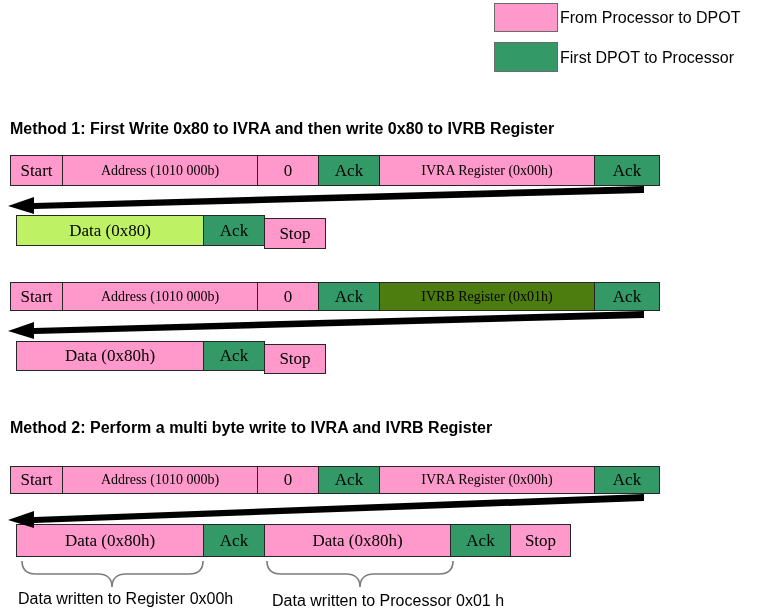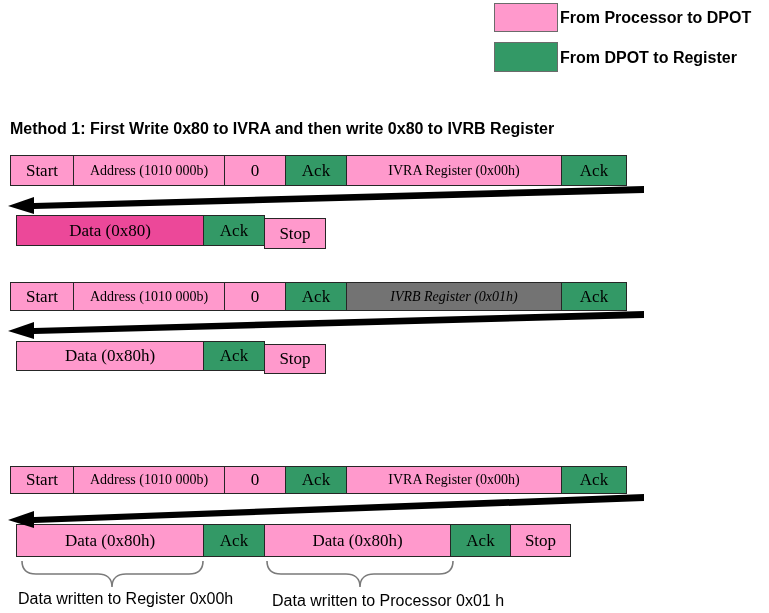--- a/index.html
+++ b/index.html
@@ -2,86 +2,87 @@
 <html><head>
 <meta charset="utf-8">
 <style>
   html,body{margin:0;padding:0;background:#fff;}
   .canvas{
     position:relative;width:769px;height:613px;background:#ffffff;
     font-family:"Liberation Sans","DejaVu Sans",sans-serif;overflow:hidden;color:#000;
   }
   
   .legend-swatch{position:absolute;box-sizing:border-box;border:1px solid #6b6b6b;}
-  .legend-label{position:absolute;font-weight:bold;font-size:16px;white-space:nowrap;}
+  .legend-label{position:absolute;font-weight:normal;font-size:16px;white-space:nowrap;}
   
   .heading{position:absolute;font-weight:bold;font-size:16px;white-space:nowrap;}
   
   .seq-row{position:absolute;display:flex;align-items:flex-start;}
   .box{
     box-sizing:border-box;border:1px solid #262626;height:100%;
     display:flex;align-items:center;justify-content:center;
     font-family:"Liberation Serif","DejaVu Serif",serif;white-space:nowrap;
   }
   .box + .box{margin-left:-1px;}
   .fs-lg{font-size:17px;}
   .fs-sm{font-size:14px;}
-  .w-start{width:64px;}  .w-addr{width:152px;} .w-zero{width:62px;}
+  .w-start{width:53px;}  .w-addr{width:196px;} .w-zero{width:62px;}
   .w-ack{width:62px;}    .w-reg{width:216px;}  .w-ack2{width:66px;}
   .w-data{width:188px;}  .w-stop{width:62px;}
   .w-data2{width:187px;} .w-ackS{width:61px;}  .w-stopS{width:61px;}
   .stop-offset{margin-left:2px;transform:translateY(3px);}
   
   .overlay{position:absolute;left:0;top:0;pointer-events:none;}
   
   .footnote{position:absolute;font-family:Liberation Sans, sans-serif;font-size:16px;white-space:nowrap;}
 </style>
 </head>
 <body>
 
 <div class="canvas">
 
   <div class="legend-swatch" style="left: 494px; top: 3px; width: 64px; height: 29px; background-color: rgb(255, 153, 204);"></div>
   <div class="legend-label" style="left:560px;top:9px;">From Processor to DPOT</div>
 
   <div class="legend-swatch" style="left: 494px; top: 42px; width: 64px; height: 30px; background-color: rgb(51, 153, 102);"></div>
-  <div class="legend-label" style="left:560px;top:49px;">From DPOT to Register</div>
+  <div class="legend-label" style="left:560px;top:49px;">First DPOT to Processor</div>
 
   <div class="heading" style="left:10px;top:120px;">Method 1: First Write 0x80 to IVRA and then write 0x80 to IVRB Register</div>
 
   <div class="seq-row" style="left:10px;top:155px;height:31px;">
     <div class="box fs-lg w-start" style="background-color: rgb(255, 153, 204);">Start</div>
     <div class="box fs-sm w-addr" style="background-color: rgb(255, 153, 204);">Address (1010 000b)</div>
     <div class="box fs-lg w-zero" style="background-color: rgb(255, 153, 204);">0</div>
     <div class="box fs-lg w-ack" style="background-color: rgb(51, 153, 102);">Ack</div>
     <div class="box fs-sm w-reg" style="background-color: rgb(255, 153, 204);">IVRA Register (0x00h)</div>
     <div class="box fs-lg w-ack2" style="background-color: rgb(51, 153, 102);">Ack</div>
   </div>
 
   <div class="seq-row" style="left:16px;top:215px;height:31px;">
-    <div class="box fs-lg w-data" style="background-color: #ec4899;">Data (0x80)</div>
+    <div class="box fs-lg w-data" style="background-color: #bef264;">Data (0x80)</div>
     <div class="box fs-lg w-ack" style="background-color: rgb(51, 153, 102);">Ack</div>
     <div class="box fs-lg w-stop stop-offset" style="background-color: rgb(255, 153, 204);">Stop</div>
   </div>
 
   <div class="seq-row" style="left:10px;top:282px;height:29px;">
     <div class="box fs-lg w-start" style="background-color: rgb(255, 153, 204);">Start</div>
     <div class="box fs-sm w-addr" style="background-color: rgb(255, 153, 204);">Address (1010 000b)</div>
     <div class="box fs-lg w-zero" style="background-color: rgb(255, 153, 204);">0</div>
     <div class="box fs-lg w-ack" style="background-color: rgb(51, 153, 102);">Ack</div>
-    <div class="box fs-sm w-reg" style="background-color: #737373; font-style: italic;">IVRB Register (0x01h)</div>
+    <div class="box fs-sm w-reg" style="background-color: #4d7c0f;">IVRB Register (0x01h)</div>
     <div class="box fs-lg w-ack2" style="background-color: rgb(51, 153, 102);">Ack</div>
   </div>
 
   <div class="seq-row" style="left:16px;top:341px;height:30px;">
     <div class="box fs-lg w-data" style="background-color: rgb(255, 153, 204);">Data (0x80h)</div>
     <div class="box fs-lg w-ack" style="background-color: rgb(51, 153, 102);">Ack</div>
     <div class="box fs-lg w-stop stop-offset" style="background-color: rgb(255, 153, 204);">Stop</div>
   </div>
 
+  <div class="heading" style="left:10px;top:419px;">Method 2: Perform a multi byte write to IVRA and IVRB Register</div>
 
   <div class="seq-row" style="left:10px;top:466px;height:28px;">
     <div class="box fs-lg w-start" style="background-color: rgb(255, 153, 204);">Start</div>
     <div class="box fs-sm w-addr" style="background-color: rgb(255, 153, 204);">Address (1010 000b)</div>
     <div class="box fs-lg w-zero" style="background-color: rgb(255, 153, 204);">0</div>
     <div class="box fs-lg w-ack" style="background-color: rgb(51, 153, 102);">Ack</div>
     <div class="box fs-sm w-reg" style="background-color: rgb(255, 153, 204);">IVRA Register (0x00h)</div>
     <div class="box fs-lg w-ack2" style="background-color: rgb(51, 153, 102);">Ack</div>
   </div>
 

